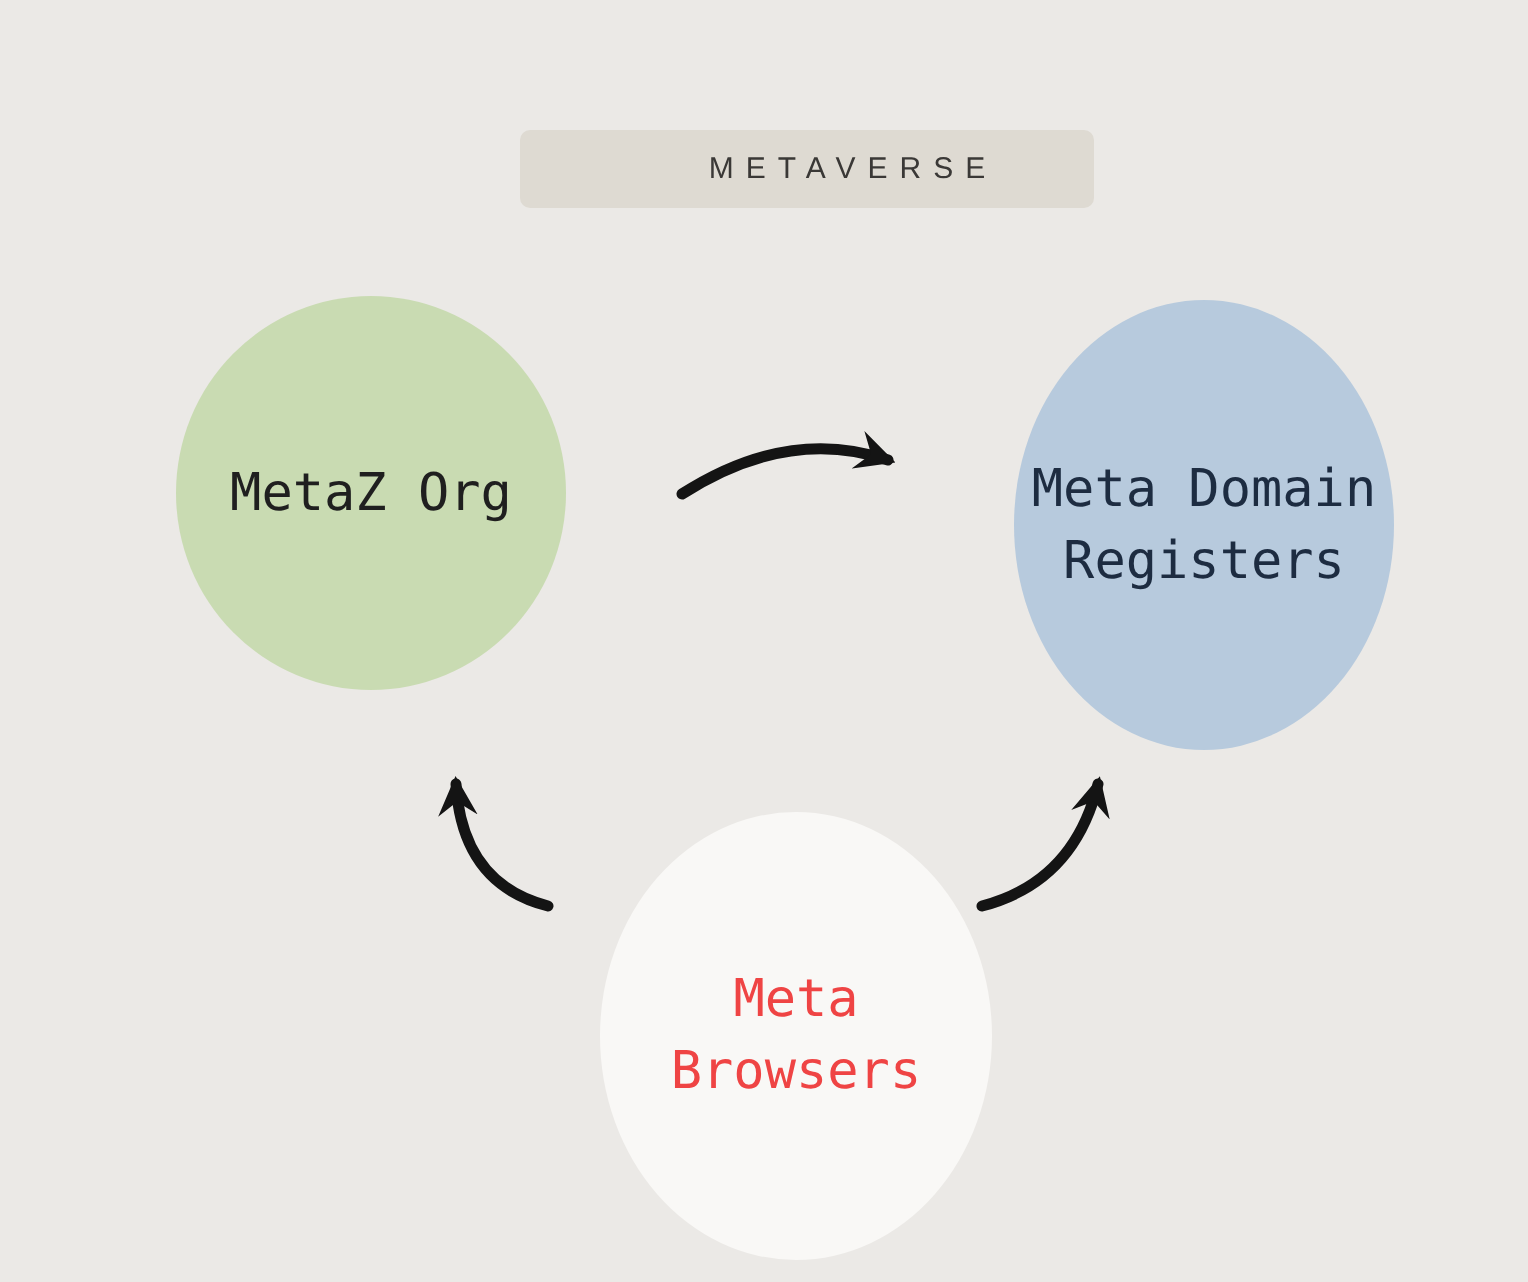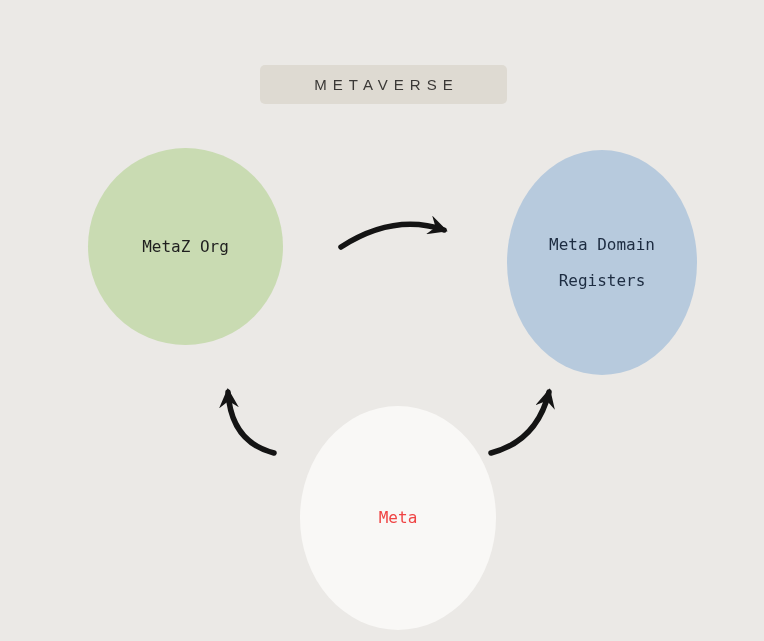--- a/index.html
+++ b/index.html
@@ -19,41 +19,42 @@
     position: absolute;
     left: 260px;
     top: 65px;
     width: 247px;
     height: 39px;
     background: #dedad2;
     border-radius: 5px;
     display: flex;
     align-items: center;
     justify-content: center;
+    padding-left: 40px;
   }
   .title-pill span {
     font-family: "Liberation Sans", sans-serif;
     font-size: 15px;
     font-weight: 500;
     letter-spacing: 6px;
     color: #3a3836;
     padding-left: 6px; 
   }
   .node {
     position: absolute;
     border-radius: 50%;
     display: flex;
     flex-direction: column;
     align-items: center;
     justify-content: center;
     text-align: center;
   }
   .node span {
     display: block;
-    font-size: 16px;
+    font-size: 26px;
     line-height: 36px;
     white-space: nowrap;
   }
   .node-green {
     left: 88px;
     top: 148px;
     width: 195px;
     height: 197px;
     background: #c9dbb2;
     color: #1f1f1f;
@@ -101,20 +102,21 @@
     <span>MetaZ Org</span>
   </div>
 
   <div class="node node-blue">
     <span>Meta Domain</span>
     <span>Registers</span>
   </div>
 
   <div class="node node-white">
     <span>Meta</span>
+    <span>Browsers</span>
   </div>
 
   <svg class="arrows" viewBox="0 0 764 641">
     <defs>
       <marker id="ah" viewBox="0 0 10 10" refX="8" refY="5" markerWidth="3.6" markerHeight="3.6" orient="auto" markerUnits="strokeWidth">
         <path d="M0,0 L10,5 L0,10 L3.5,5 Z" fill="#141414"></path>
       </marker>
     </defs>
     <path class="edge" d="M 341 247 Q 394 213 444 230" marker-end="url(#ah)" stroke="#141414"></path>
     <path class="edge" d="M 274 453 Q 231 442 228 392" marker-end="url(#ah)" stroke="#141414"></path>

